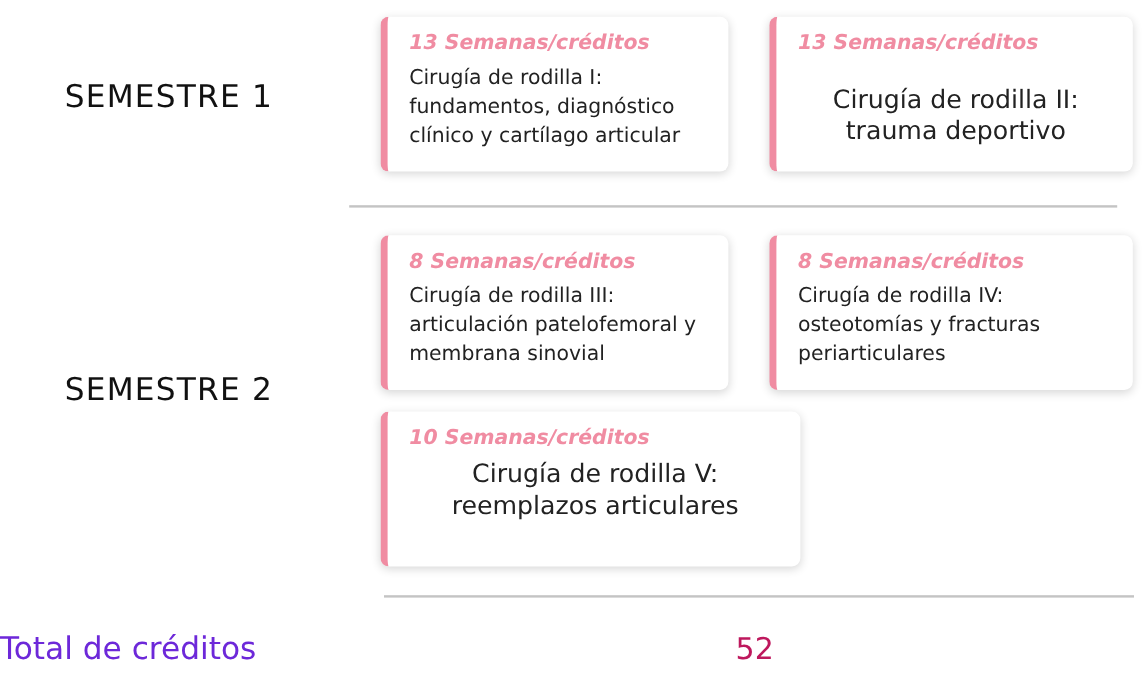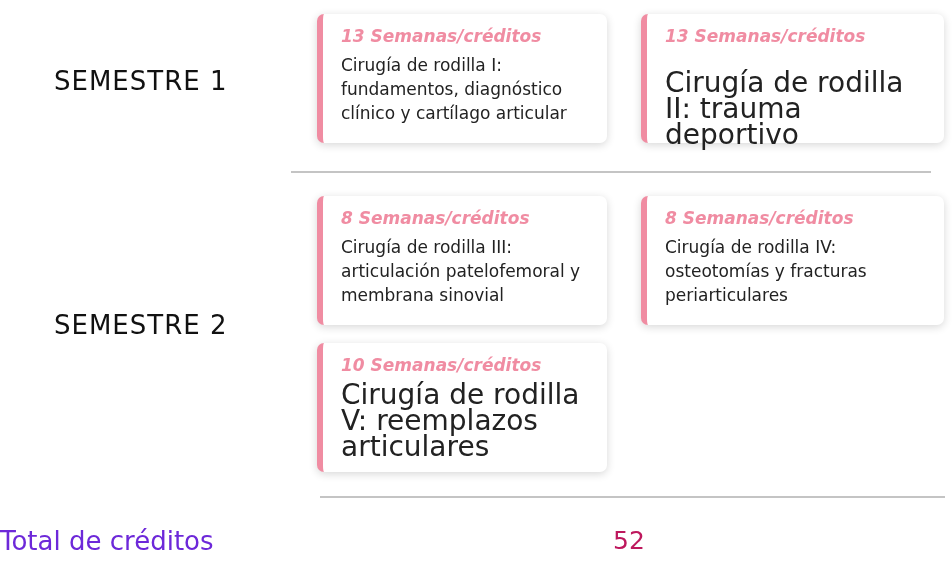--- a/index.html
+++ b/index.html
@@ -4,21 +4,21 @@
 <style>
   html, body { margin: 0; padding: 0; background: #ffffff; }
   body { width: 952px; height: 563px; position: relative; overflow: hidden;
          font-family: "DejaVu Sans", "Liberation Sans", sans-serif; color: #1e1e1e; }
   .sem-label { position: absolute; font-size: 26px; letter-spacing: 1px; color: #111; }
   .card { position: absolute; background: #fff; border-radius: 7px;
           box-shadow: 0 2px 8px rgba(0,0,0,0.16); border-left: 6px solid #f08ca2;
           box-sizing: border-box; padding: 10px 16px 0 18px; }
   .card .weeks { font-size: 17px; font-weight: bold; color: #f08ca2; line-height: 24px; font-style: italic; }
   .card .title { margin-top: 5px; font-size: 17px; line-height: 24px; color: #222; }
-  .card .title.big { font-size: 28px; line-height: 26px; }
+  .card .title.big { font-size: 21px; line-height: 26px; text-align: center; }
   .divider { position: absolute; height: 2px; background: #c4c4c4; }
   .total-label { position: absolute; left: 0; top: 526px; font-size: 26px; color: #6d28d9; }
   .total-value { position: absolute; left: 613px; top: 526px; font-size: 25px; color: #be185d; }
 </style>
 </head>
 <body>
 
 <div class="sem-label" style="left:54px; top:66px;">SEMESTRE 1</div>
 
 <div class="card" style="left:317px; top:14px; width:290px; height:129px;">
@@ -38,21 +38,21 @@
 <div class="card" style="left:317px; top:196px; width:290px; height:129px;">
   <div class="weeks">8 Semanas/créditos</div>
   <div class="title">Cirugía de rodilla III: articulación patelofemoral y membrana sinovial</div>
 </div>
 
 <div class="card" style="left:641px; top:196px; width:303px; height:129px;">
   <div class="weeks">8 Semanas/créditos</div>
   <div class="title">Cirugía de rodilla IV: osteotomías y fracturas periarticulares</div>
 </div>
 
-<div class="card" style="left:317px; top:343px; width:290px; height:129px;">
+<div class="card" style="left:317px; top:343px; width:350px; height:129px;">
   <div class="weeks">10 Semanas/créditos</div>
   <div class="title big">Cirugía de rodilla V: reemplazos articulares</div>
 </div>
 
 <div class="divider" style="left:320px; top:496px; width:625px;"></div>
 
 <div class="total-label">Total de créditos</div>
 <div class="total-value">52</div>
 
 </body></html>

